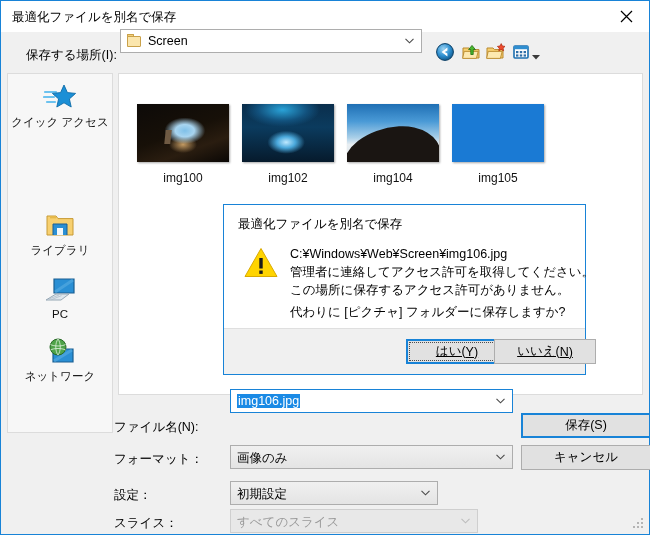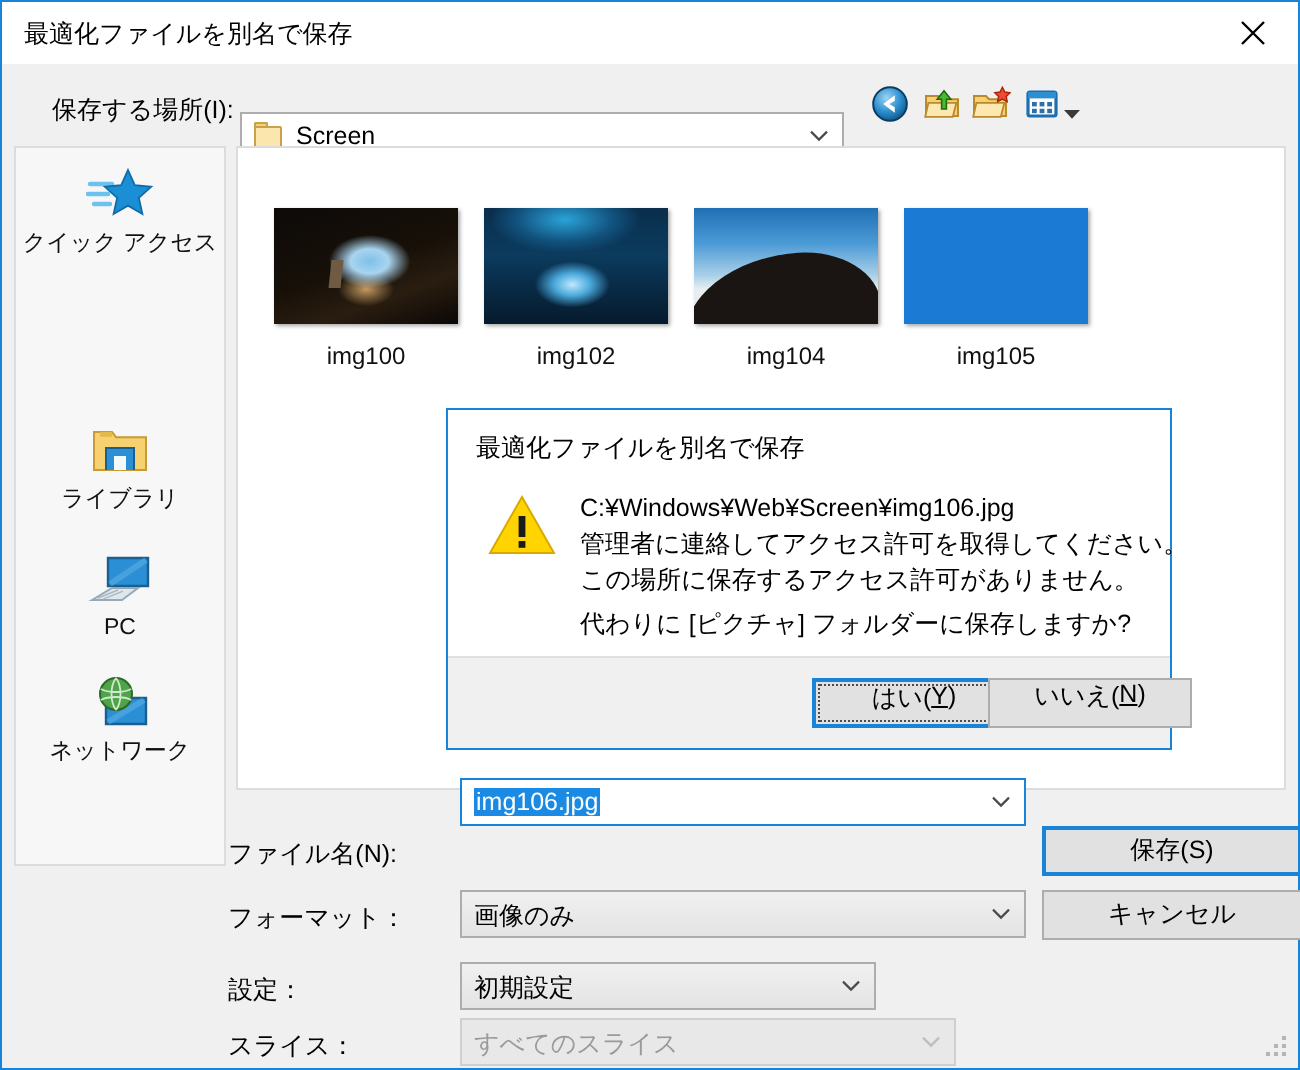--- a/index.html
+++ b/index.html
@@ -60,21 +60,21 @@
   .savein-label {
     position: absolute;
     left: 25px;
     top: 46px;
     font-size: 12.5px;
     white-space: nowrap;
   }
   .path-combo {
     position: absolute;
     left: 119px;
-    top: 55px;
+    top: 28px;
     width: 302px;
     height: 24px;
     box-sizing: border-box;
     border: 1px solid #adadad;
     background: #ffffff;
   }
   .path-combo .folder-ico {
     position: absolute;
     left: 6px;
     top: 4px;
@@ -292,24 +292,25 @@
     position: absolute;
     top: 10px;
     width: 102px;
     height: 25px;
     box-sizing: border-box;
     font-size: 12.5px;
     font-family: "Liberation Sans", sans-serif;
     background: #e1e1e1;
     border: 1px solid #adadad;
     display: flex;
-    align-items: flex-start;
+    align-items: center;
     justify-content: center;
     cursor: default;
     color: #000;
+    text-decoration: underline;
   }
   .msg-btn.default {
     border: 2px solid #1883d7;
     background: #e1e1e1;
   }
   .msg-btn.default .focusring {
     position: absolute;
     left: 1px; top: 1px; right: 1px; bottom: 1px;
     border: 1px dotted #4d4d4d;
   }

